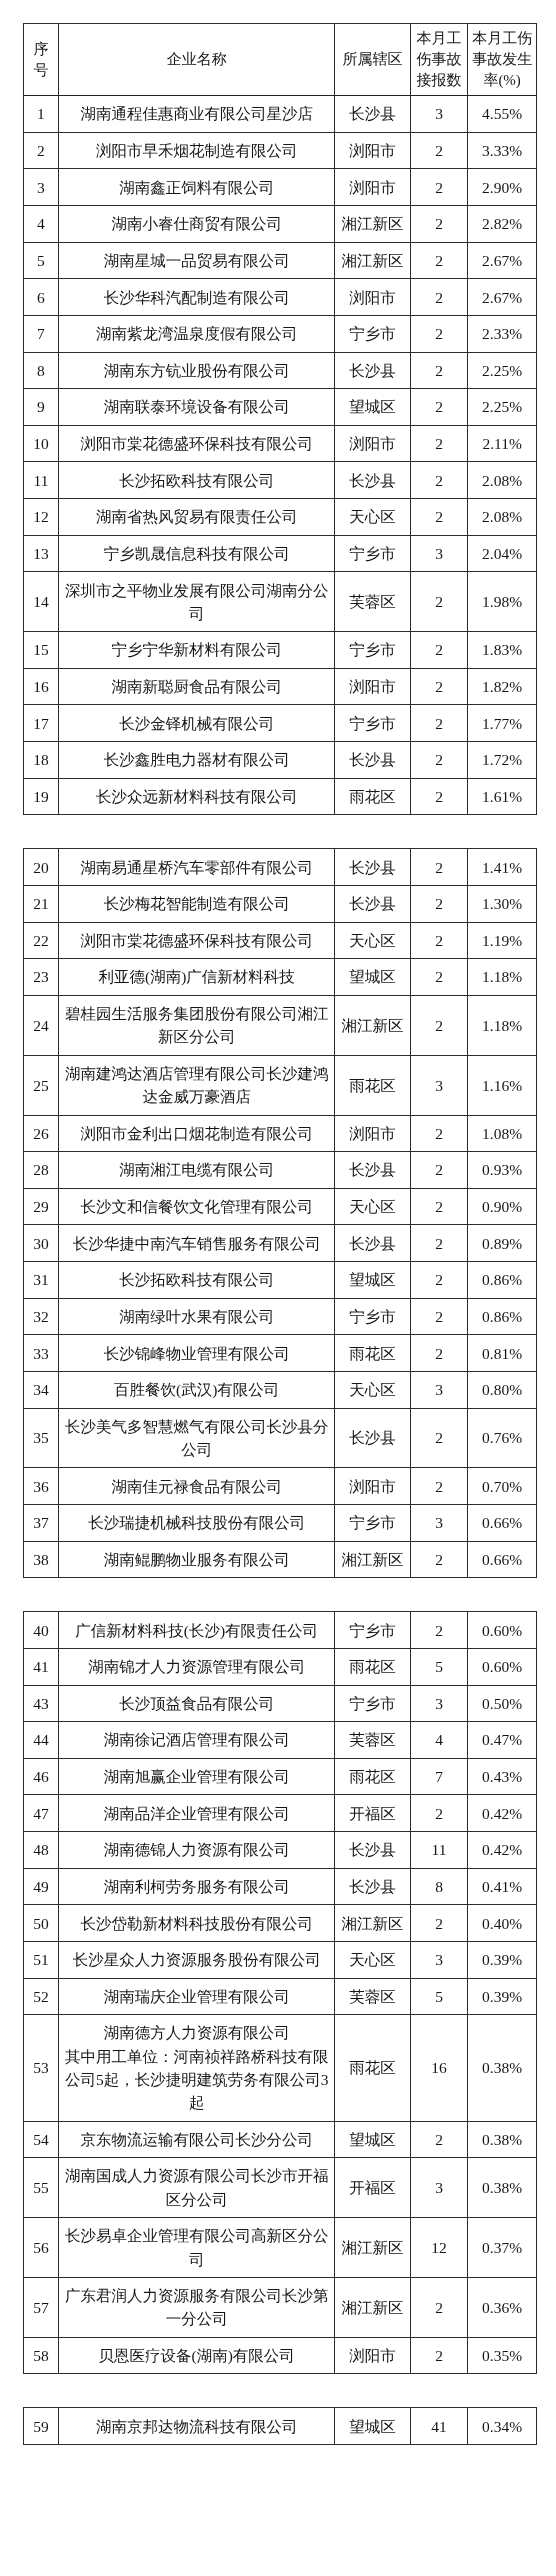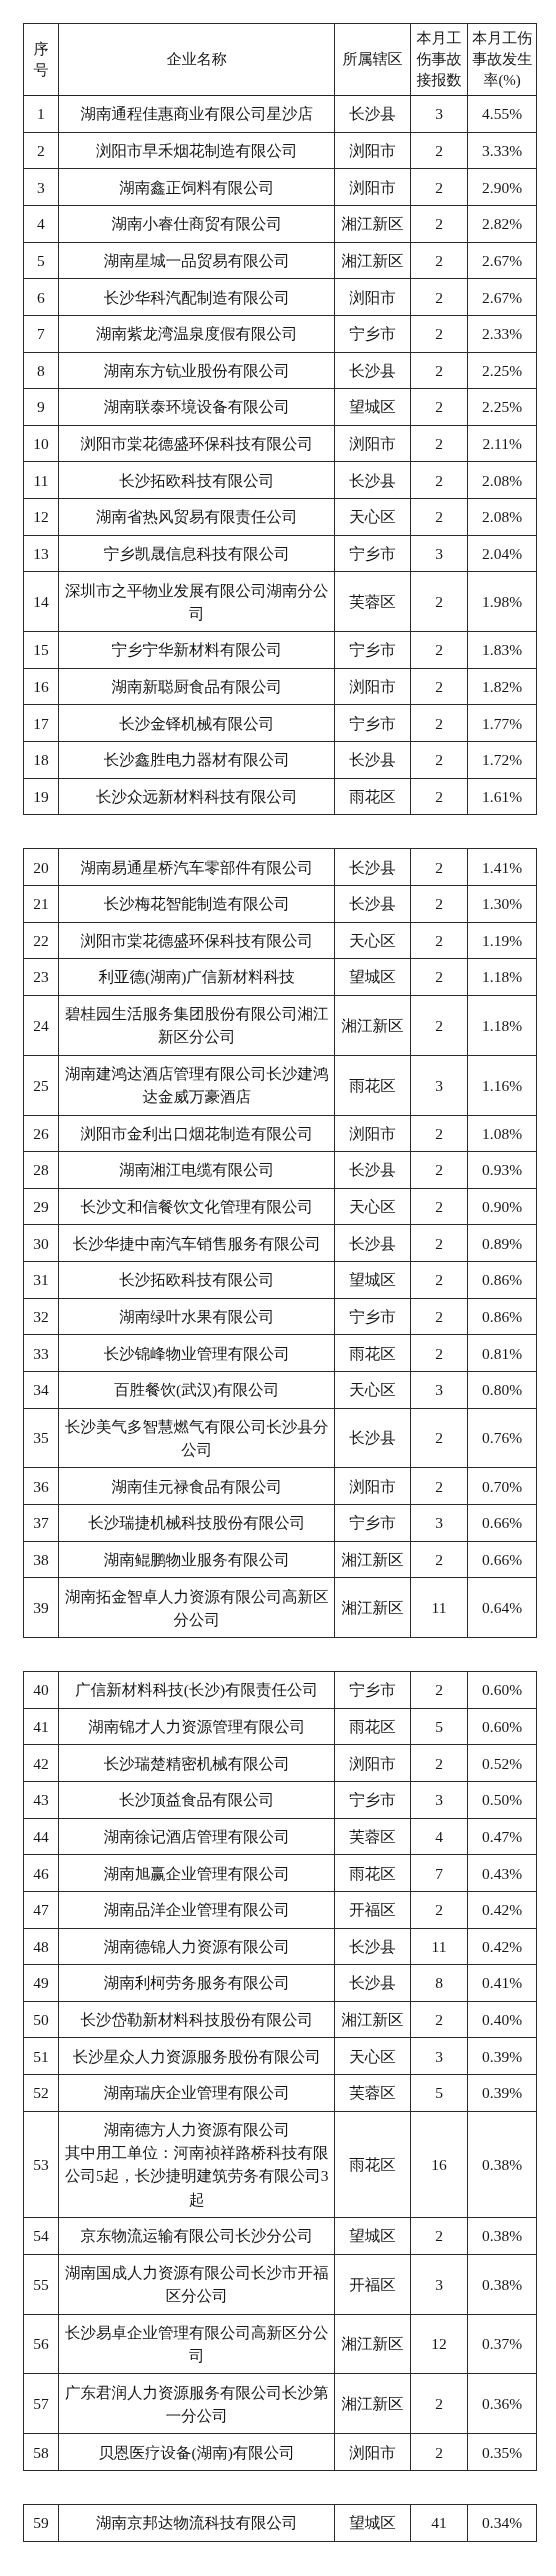--- a/index.html
+++ b/index.html
@@ -349,27 +349,20 @@
             <td class="c-count">3</td>
             <td class="c-rate">0.66%</td>
           </tr>
           <tr>
             <td class="c-no">38</td>
             <td class="c-name">湖南鲲鹏物业服务有限公司</td>
             <td class="c-dist">湘江新区</td>
             <td class="c-count">2</td>
             <td class="c-rate">0.66%</td>
           </tr>
-          <tr>
-            <td class="c-no">39</td>
-            <td class="c-name">湖南拓金智卓人力资源有限公司高新区分公司</td>
-            <td class="c-dist">湘江新区</td>
-            <td class="c-count">11</td>
-            <td class="c-rate">0.64%</td>
-          </tr>
         </tbody>
       </table>
       <table class="report-table">
         <colgroup>
         <col class="c-no">
           <col class="c-name">
           <col class="c-dist">
           <col class="c-count">
           <col class="c-rate">
       </colgroup>
@@ -382,27 +375,20 @@
             <td class="c-rate">0.60%</td>
           </tr>
           <tr>
             <td class="c-no">41</td>
             <td class="c-name">湖南锦才人力资源管理有限公司</td>
             <td class="c-dist">雨花区</td>
             <td class="c-count">5</td>
             <td class="c-rate">0.60%</td>
           </tr>
           <tr>
-            <td class="c-no">42</td>
-            <td class="c-name">长沙瑞楚精密机械有限公司</td>
-            <td class="c-dist">浏阳市</td>
-            <td class="c-count">2</td>
-            <td class="c-rate">0.52%</td>
-          </tr>
-          <tr>
             <td class="c-no">43</td>
             <td class="c-name">长沙顶益食品有限公司</td>
             <td class="c-dist">宁乡市</td>
             <td class="c-count">3</td>
             <td class="c-rate">0.50%</td>
           </tr>
           <tr>
             <td class="c-no">44</td>
             <td class="c-name">湖南徐记酒店管理有限公司</td>
             <td class="c-dist">芙蓉区</td>

